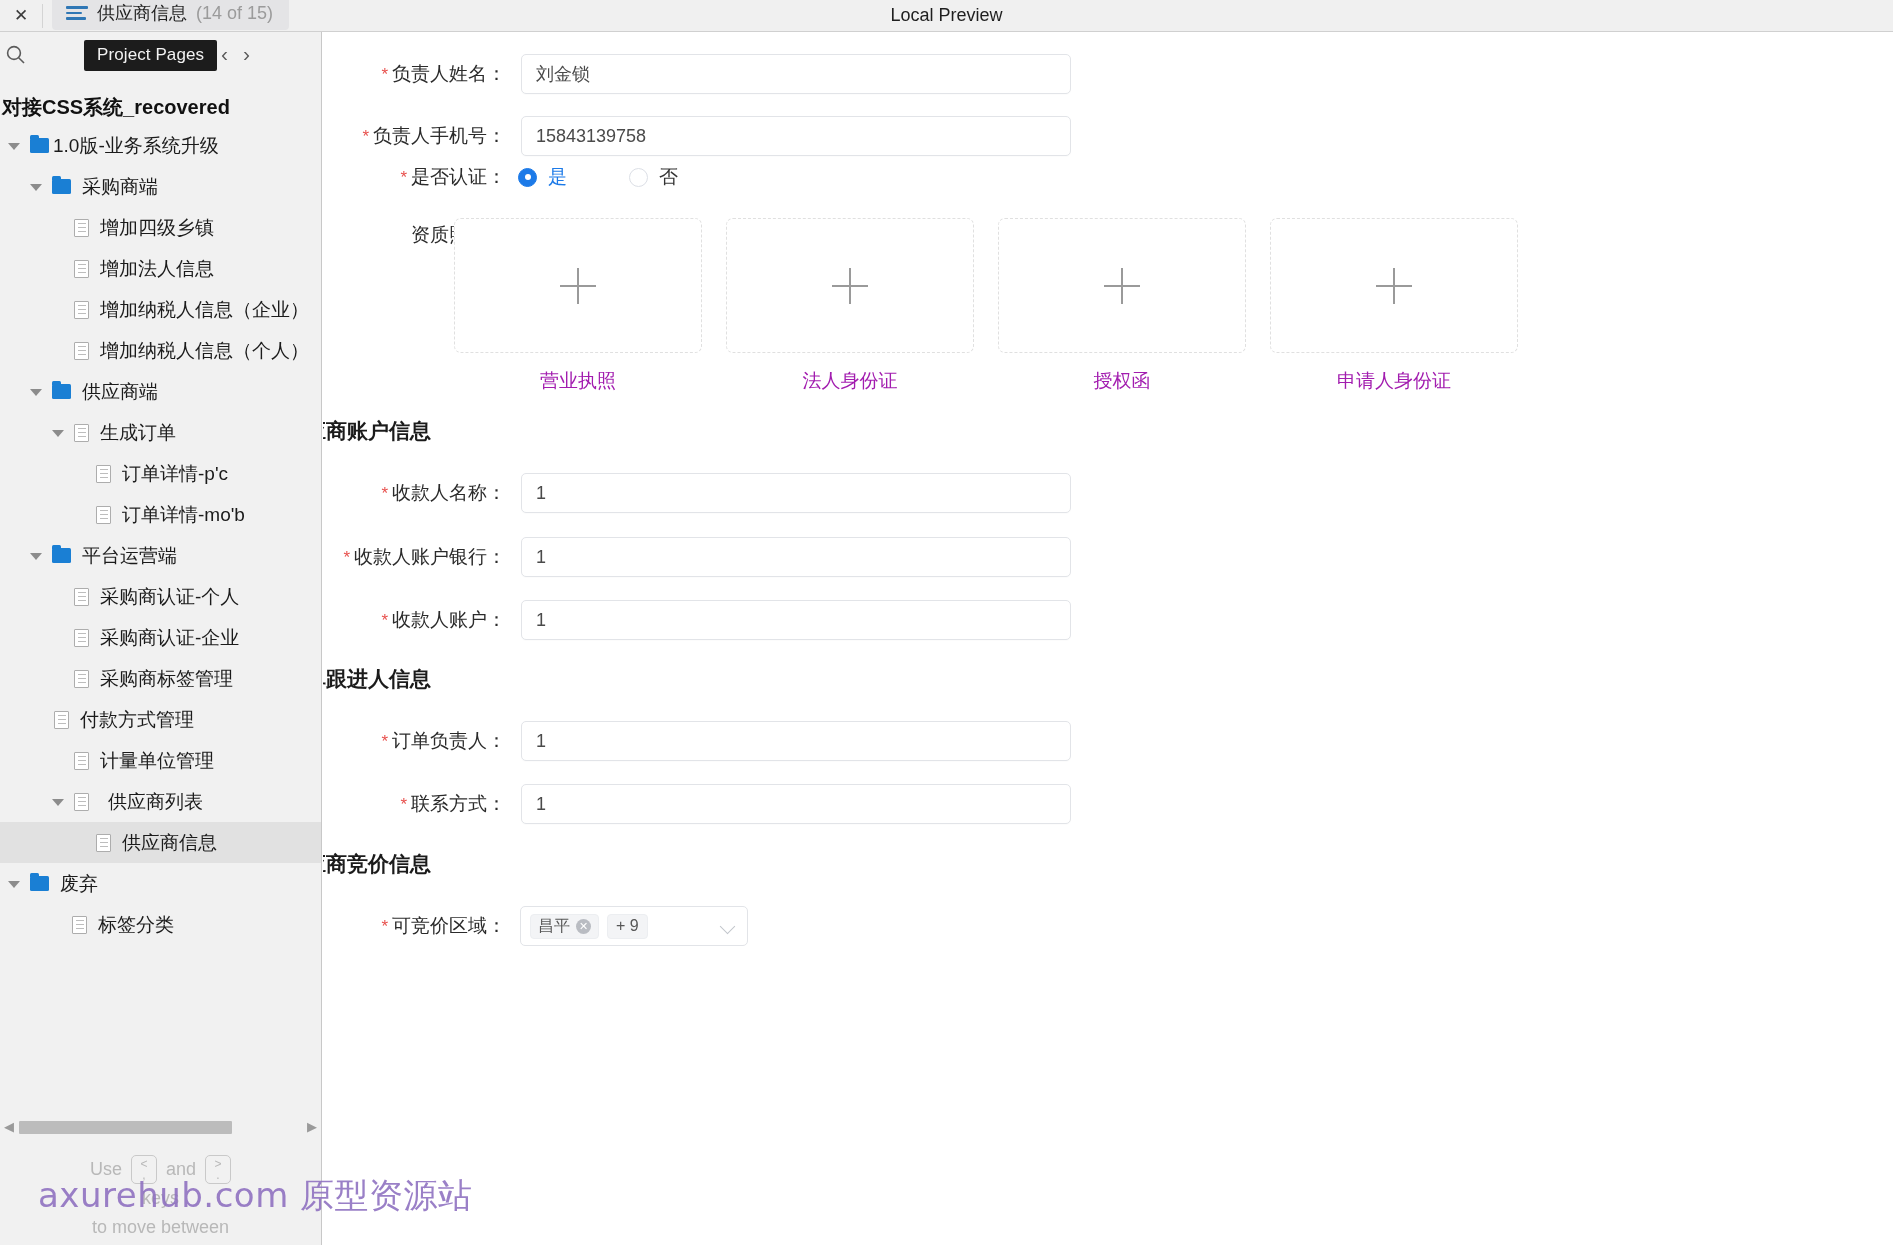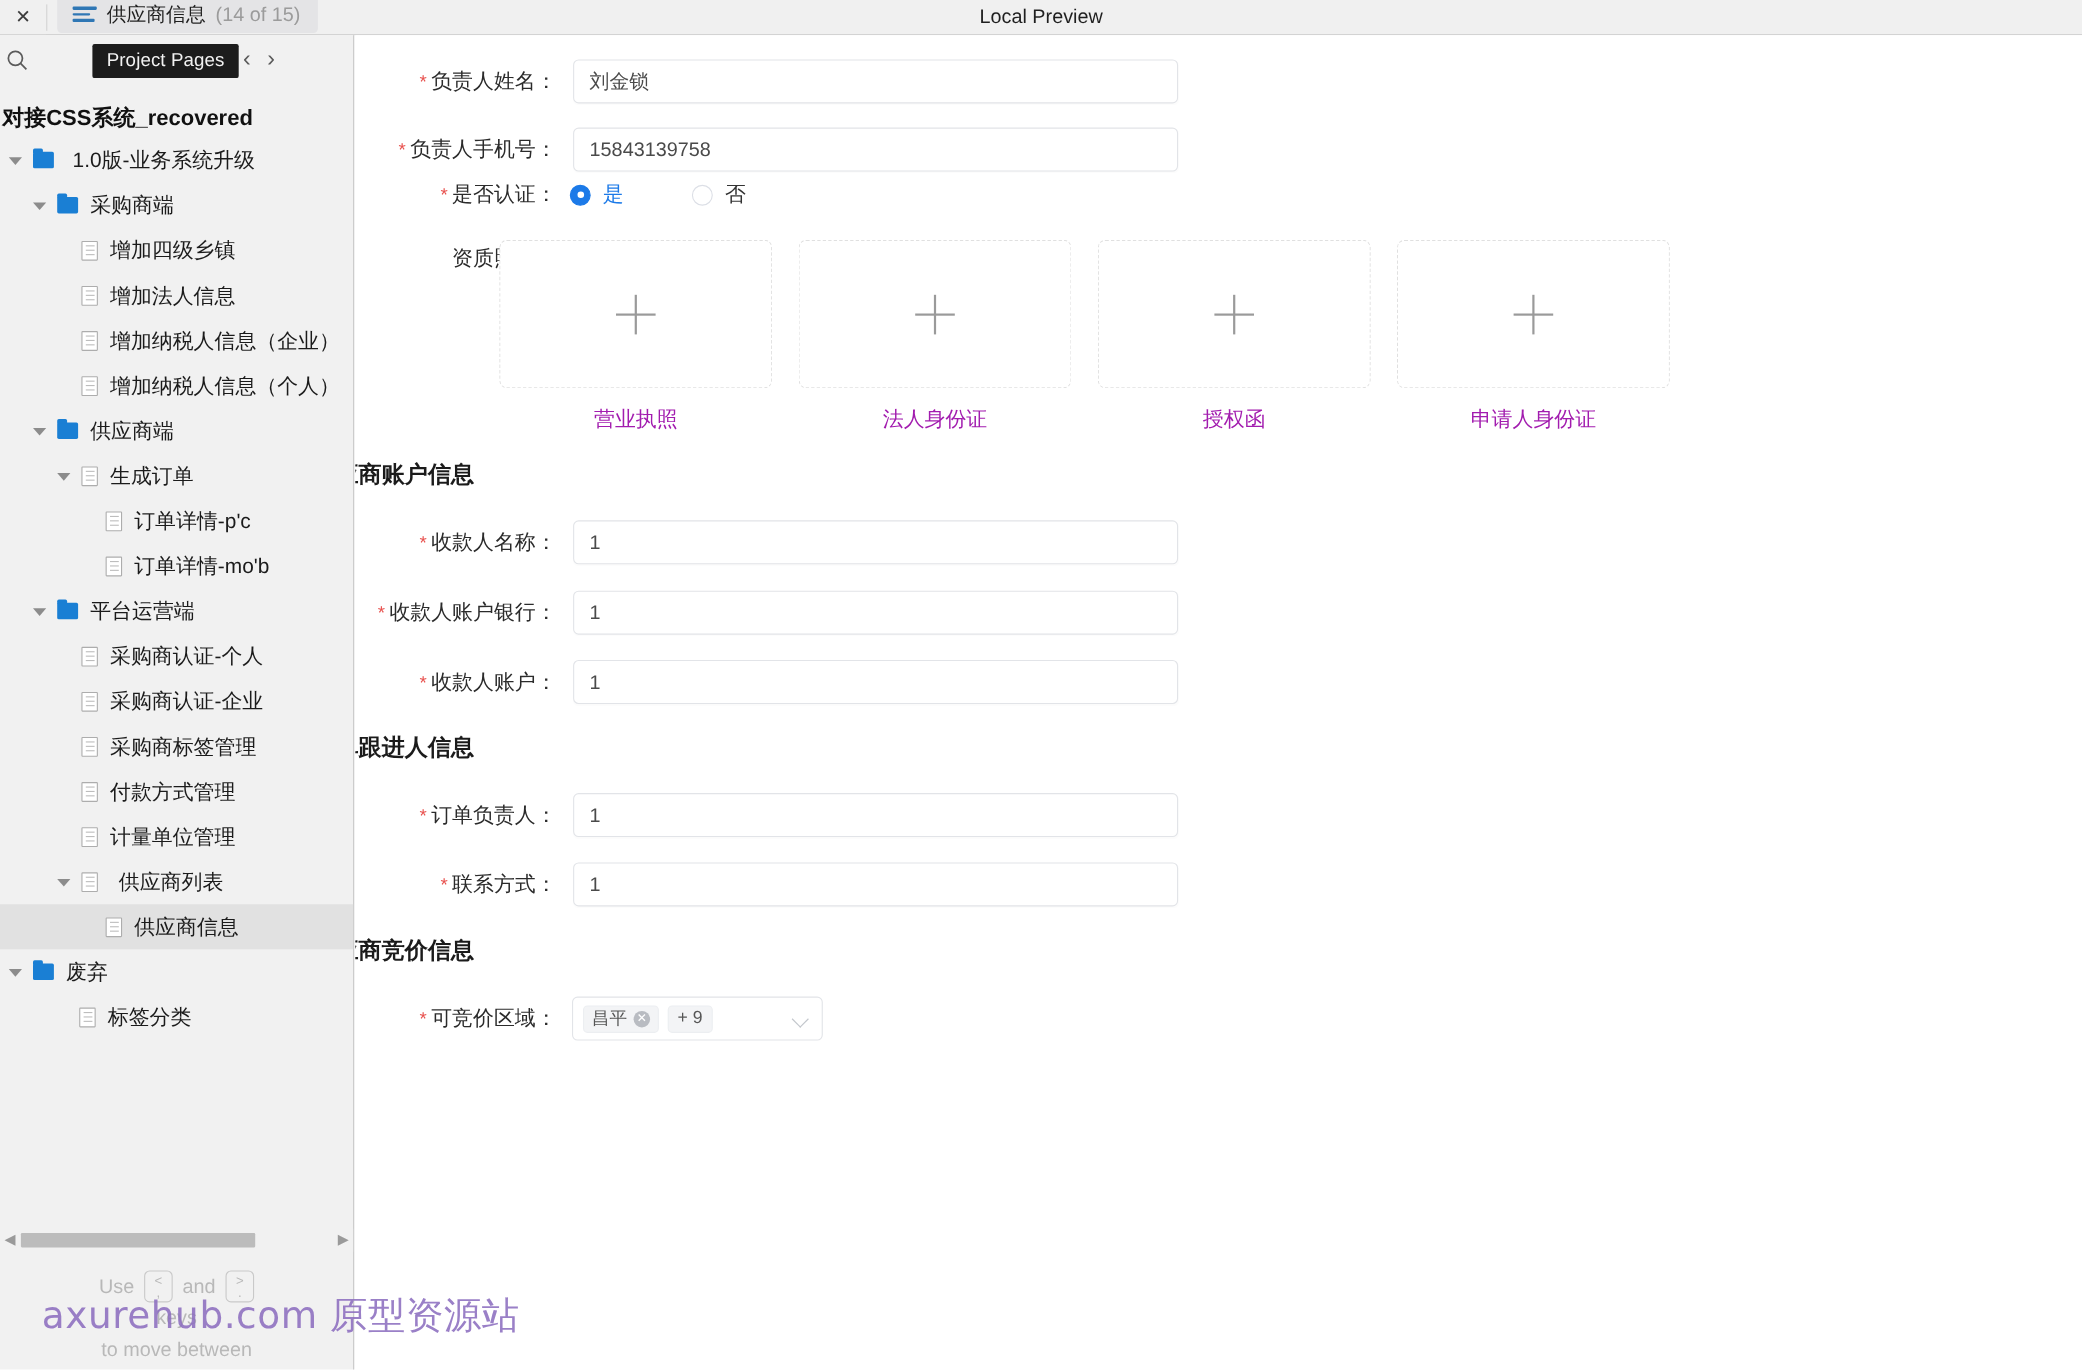--- a/index.html
+++ b/index.html
@@ -286,21 +286,21 @@
     </div>
   </div>
 
   <div class="proj-title">对接CSS系统_recovered</div>
 
   <div class="tree" id="tree">
       <div class="tree-row" style="padding-left: 8px;">
         <span class="caret open"></span>
         <span style="display: inline-block; width: 9px; flex: 0 0 auto;"></span>
         <span class="ic-folder"></span>
-        <span class="tree-label" style="margin-left: 17px;">1.0版-业务系统升级</span>
+        <span class="tree-label" style="margin-left: 4px;">1.0版-业务系统升级</span>
       </div>
       <div class="tree-row" style="padding-left: 30px;">
         <span class="caret open"></span>
         <span style="display: inline-block; width: 9px; flex: 0 0 auto;"></span>
         <span class="ic-folder"></span>
         <span class="tree-label" style="margin-left: 11px;">采购商端</span>
       </div>
       <div class="tree-row" style="padding-left: 52px;">
         <span class="caret"></span>
         <span style="display: inline-block; width: 9px; flex: 0 0 auto;"></span>
@@ -366,21 +366,21 @@
         <span style="display: inline-block; width: 9px; flex: 0 0 auto;"></span>
         <span class="ic-page"></span>
         <span class="tree-label" style="margin-left: 11px;">采购商认证-企业</span>
       </div>
       <div class="tree-row" style="padding-left: 52px;">
         <span class="caret"></span>
         <span style="display: inline-block; width: 9px; flex: 0 0 auto;"></span>
         <span class="ic-page"></span>
         <span class="tree-label" style="margin-left: 11px;">采购商标签管理</span>
       </div>
-      <div class="tree-row" style="padding-left: 52px;">
+      <div class="tree-row" style="padding-left: 32px;">
         <span class="caret"></span>
         <span style="display: inline-block; width: 9px; flex: 0 0 auto;"></span>
         <span class="ic-page"></span>
         <span class="tree-label" style="margin-left: 11px;">付款方式管理</span>
       </div>
       <div class="tree-row" style="padding-left: 52px;">
         <span class="caret"></span>
         <span style="display: inline-block; width: 9px; flex: 0 0 auto;"></span>
         <span class="ic-page"></span>
         <span class="tree-label" style="margin-left: 11px;">计量单位管理</span>

